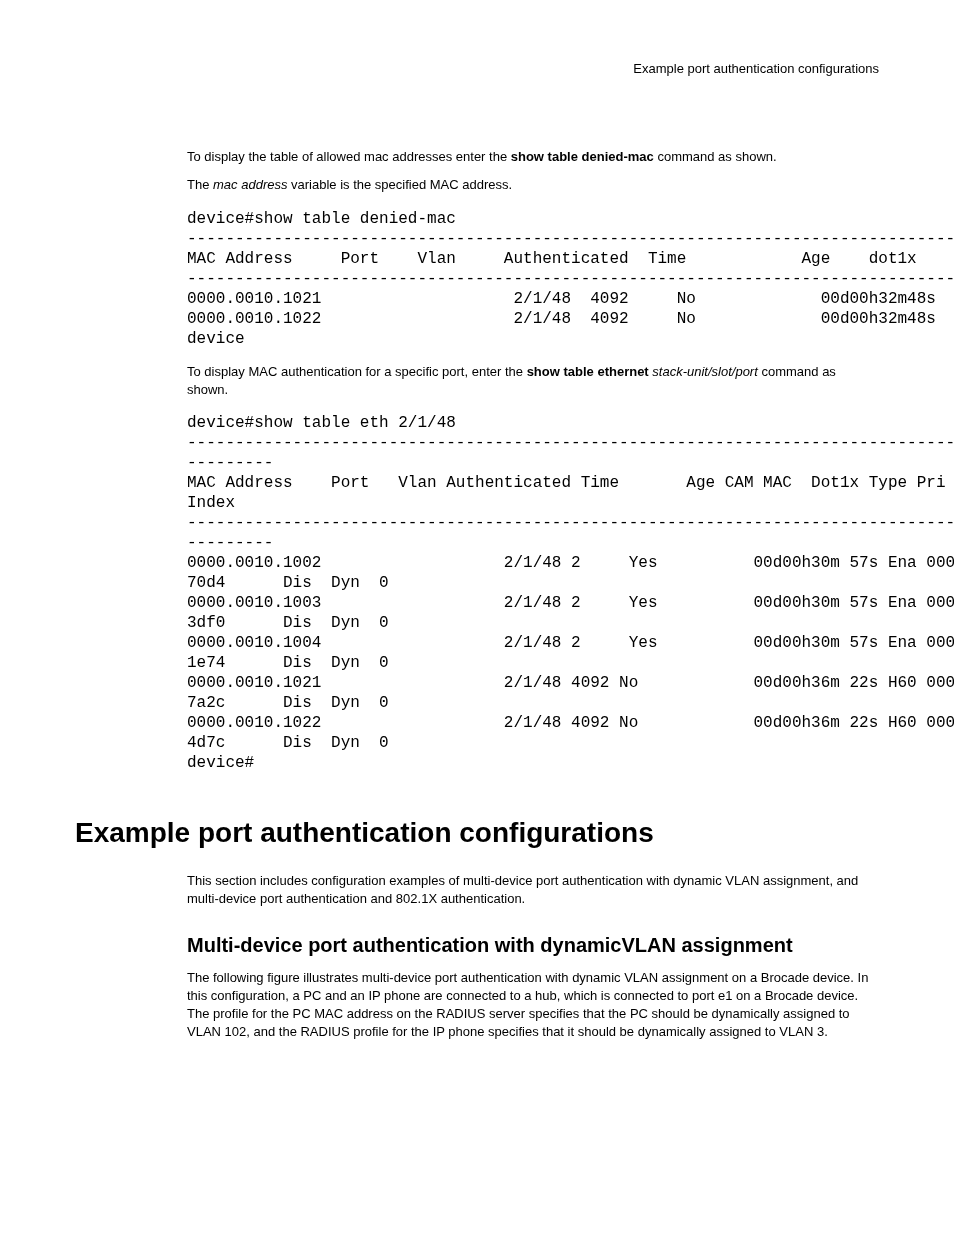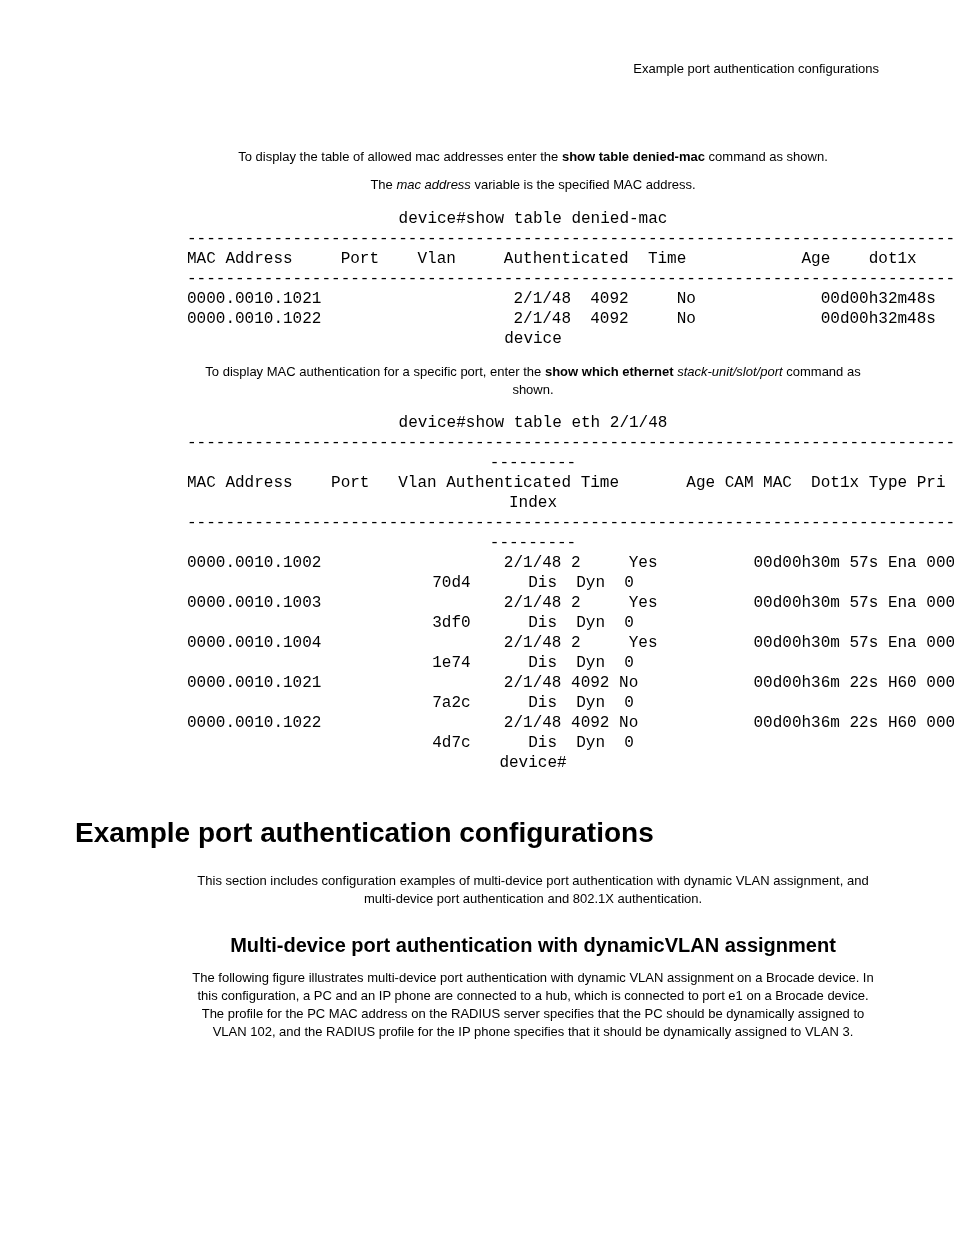--- a/index.html
+++ b/index.html
@@ -13,21 +13,20 @@
       box-sizing: border-box;
       line-height: 1.4;
     }
     .header-title {
       text-align: right;
       font-size: 13px;
       margin-bottom: 70px;
     }
     .body-indent {
       margin-left: 112px;
-      text-align: center;
     }
     .para {
       margin: 10px 0;
     }
     .bold {
       font-weight: bold;
     }
     .italic {
       font-style: italic;
     }
@@ -76,21 +75,21 @@
 
   <pre>device#show table denied-mac
 ---------------------------------------------------------------------------------
 MAC Address     Port    Vlan     Authenticated  Time            Age    dot1x
 ---------------------------------------------------------------------------------
 0000.0010.1021                    2/1/48  4092     No             00d00h32m48s  H8      Dis
 0000.0010.1022                    2/1/48  4092     No             00d00h32m48s  H8      Dis
 device</pre>
 
   <p class="para">
-    <span>To display MAC authentication for a specific port, enter the </span><span class="bold">show which ethernet </span><span class="italic">stack-unit/slot/port</span><span> command as shown.</span>
+    <span>To display MAC authentication for a specific port, enter the </span><span class="bold">show table ethernet </span><span class="italic">stack-unit/slot/port</span><span> command as shown.</span>
   </p>
 
   <pre>device#show table eth 2/1/48
 ----------------------------------------------------------------------------------------
 ---------
 MAC Address    Port   Vlan Authenticated Time       Age CAM MAC  Dot1x Type Pri Index
 Index
 ----------------------------------------------------------------------------------------
 ---------
 0000.0010.1002                   2/1/48 2     Yes          00d00h30m 57s Ena 0000

